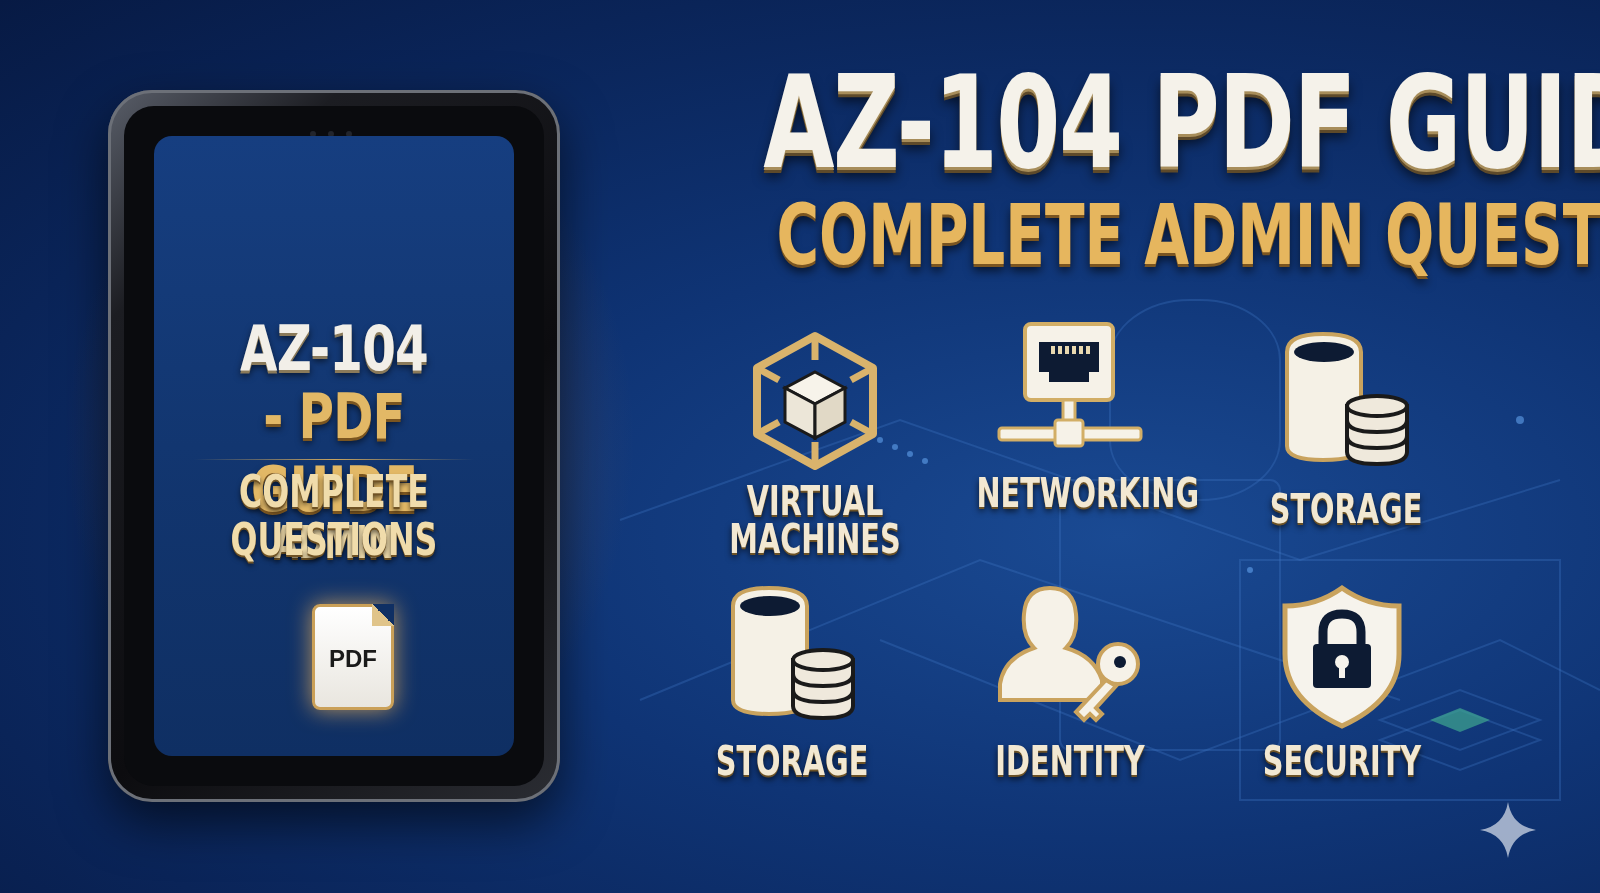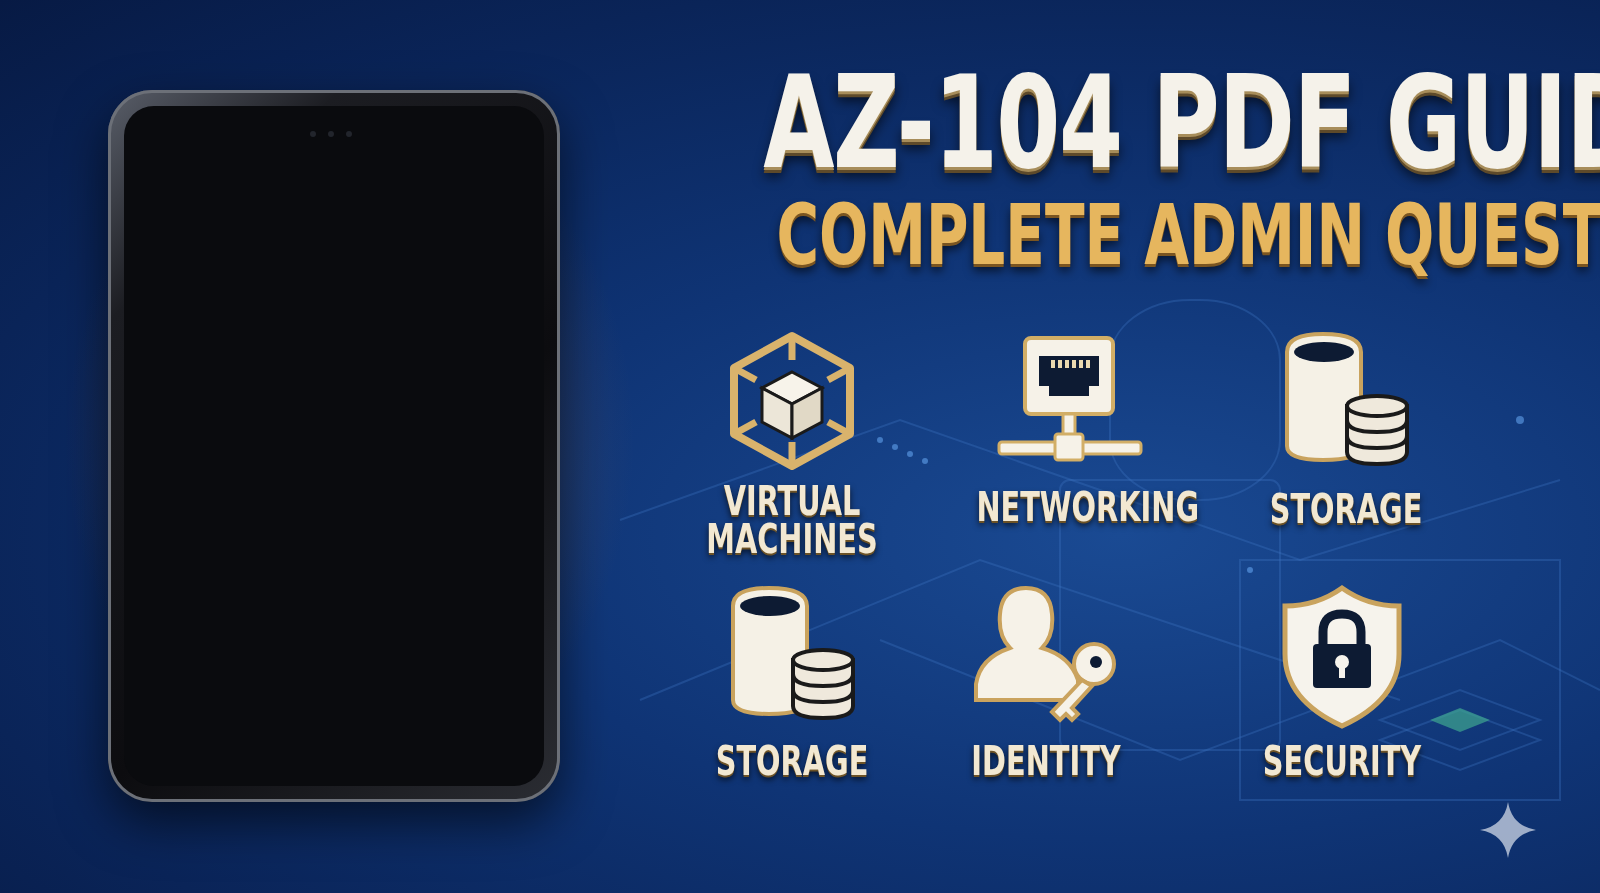--- a/index.html
+++ b/index.html
@@ -118,44 +118,54 @@
   <g fill="#3fa690" fill-opacity="0.7">
     <path d="M1430 720 L1460 708 L1490 720 L1460 732 Z"></path>
   </g>
 </svg>
 
 <div class="glow"></div>
 
 <div class="tablet">
   <div class="tablet-inner">
     <div class="camera"><span></span><span></span><span></span></div>
+    <div class="screen">
+      <div class="scr-title1">AZ-104</div>
+      <div class="scr-title2">- PDF GUIDE</div>
+      <div class="scr-divider"></div>
+      <div class="scr-sub1">COMPLETE ADMIN</div>
+      <div class="scr-sub2">QUESTIONS</div>
+      <div class="pdf-icon">
+        <span>PDF</span>
+      </div>
+    </div>
   </div>
 </div>
 
 <div class="main-title">AZ-104 PDF GUIDE</div>
 <div class="main-sub">COMPLETE ADMIN QUESTIONS</div>
 
-<div class="tile" style="left:662px; top:330px;">
+<div class="tile" style="left:685px; top:330px;">
   <svg width="140" height="142" viewBox="0 0 140 142">
     <polygon points="70,6 128,38 128,104 70,136 12,104 12,38" fill="none" stroke="#d9b36c" stroke-width="8" stroke-linejoin="round"></polygon>
     <line x1="70" y1="6" x2="70" y2="30" stroke="#d9b36c" stroke-width="7"></line>
     <line x1="12" y1="104" x2="34" y2="92" stroke="#d9b36c" stroke-width="7"></line>
     <line x1="128" y1="104" x2="106" y2="92" stroke="#d9b36c" stroke-width="7"></line>
     <line x1="12" y1="38" x2="34" y2="50" stroke="#d9b36c" stroke-width="7"></line>
     <line x1="128" y1="38" x2="106" y2="50" stroke="#d9b36c" stroke-width="7"></line>
     <line x1="70" y1="136" x2="70" y2="112" stroke="#d9b36c" stroke-width="7"></line>
     <polygon points="70,42 100,58 70,74 40,58" fill="#f7f3ea" stroke="#1a1a1a" stroke-width="3"></polygon>
     <polygon points="40,58 70,74 70,108 40,92" fill="#ece6d8" stroke="#1a1a1a" stroke-width="3"></polygon>
     <polygon points="100,58 70,74 70,108 100,92" fill="#e1d9c6" stroke="#1a1a1a" stroke-width="3"></polygon>
   </svg>
   <div class="lbl" style="margin-top:10px;">VIRTUAL</div>
   <div class="lbl">MACHINES</div>
 </div>
 
-<div class="tile" style="left:940px; top:334px;text-align:right;">
+<div class="tile" style="left:940px; top:320px;text-align:right;">
   <svg width="150" height="134" viewBox="0 0 150 134">
     <rect x="30" y="4" width="88" height="76" rx="6" fill="#f6f2e8" stroke="#d2ae66" stroke-width="4"></rect>
     <path d="M44 22 H104 V52 H94 V62 H54 V52 H44 Z" fill="#0d1b33"></path>
     <g fill="#e9d9b0">
         <rect x="56" y="26" width="4" height="8"></rect>
         <rect x="63" y="26" width="4" height="8"></rect>
         <rect x="70" y="26" width="4" height="8"></rect>
         <rect x="77" y="26" width="4" height="8"></rect>
         <rect x="84" y="26" width="4" height="8"></rect>
         <rect x="91" y="26" width="4" height="8"></rect>
@@ -188,21 +198,21 @@
     <g fill="#efe9dc" stroke="#1a1a1a" stroke-width="4">
       <path d="M76 122 Q76 134 106 134 Q136 134 136 122 V108 H76 Z"></path>
       <path d="M76 106 Q76 118 106 118 Q136 118 136 106 V92 H76 Z"></path>
       <path d="M76 90 Q76 102 106 102 Q136 102 136 90 V76 H76 Z"></path>
       <ellipse cx="106" cy="76" rx="30" ry="10"></ellipse>
     </g>
   </svg>
   <div class="lbl" style="margin-top:10px;">STORAGE</div>
 </div>
 
-<div class="tile" style="left:916px; top:584px;">
+<div class="tile" style="left:940px; top:584px;">
   <svg width="160" height="148" viewBox="0 0 160 148">
     <path d="M60 4 Q84 4 86 30 Q88 52 76 64 Q104 72 112 96 V116 H10 V100 Q14 74 44 64 Q32 52 34 30 Q36 4 60 4 Z" fill="#f6f2e8" stroke="#caa35e" stroke-width="4"></path>
     <g fill="#f6f2e8" stroke="#caa35e" stroke-width="4">
       <circle cx="128" cy="80" r="20"></circle>
       <path d="M116 96 L86 128 L94 136 L100 130 L106 136 L112 130 L106 124 L126 102 Z"></path>
     </g>
     <circle cx="130" cy="78" r="6" fill="#0d1b33"></circle>
   </svg>
   <div class="lbl" style="margin-top:10px;">IDENTITY</div>
 </div>

